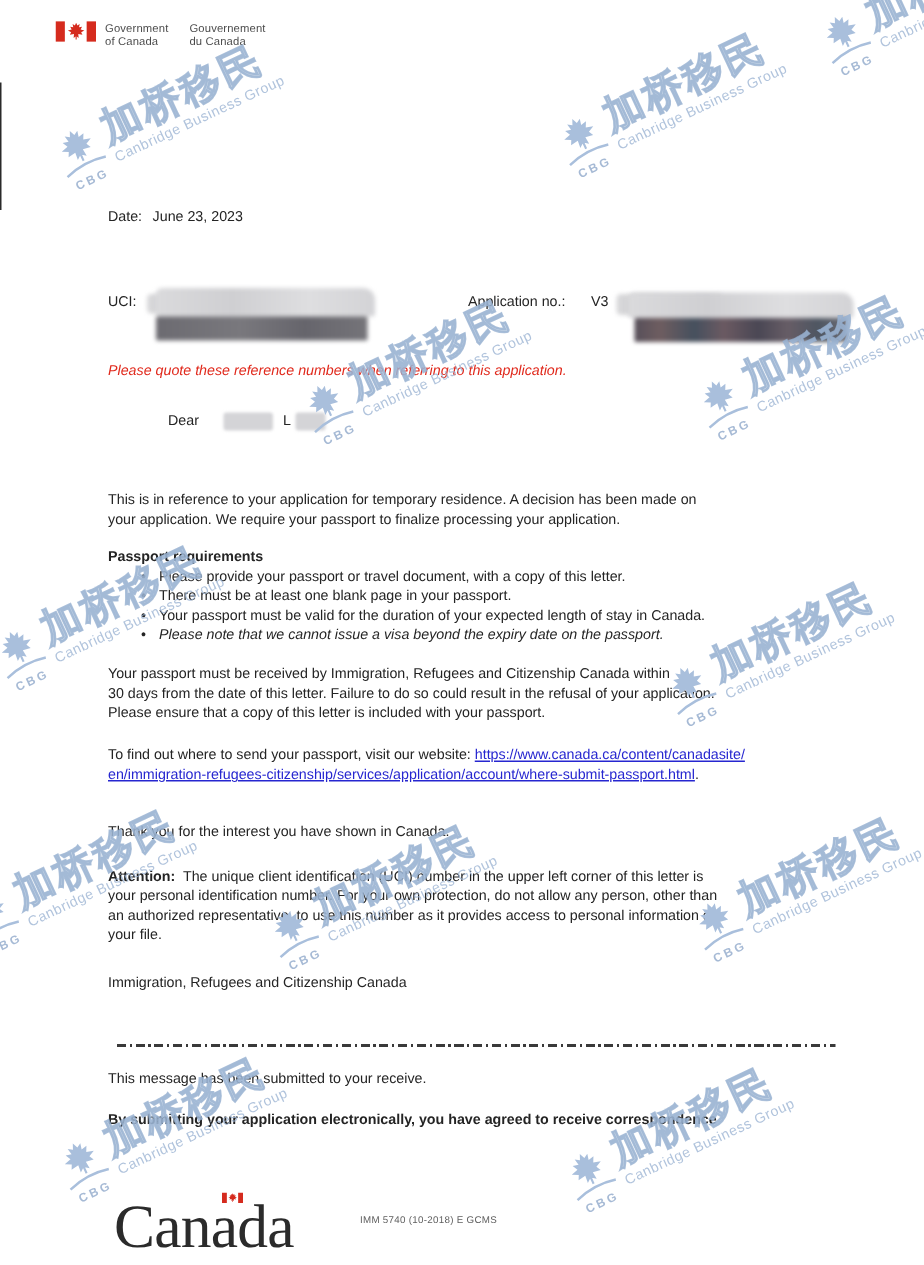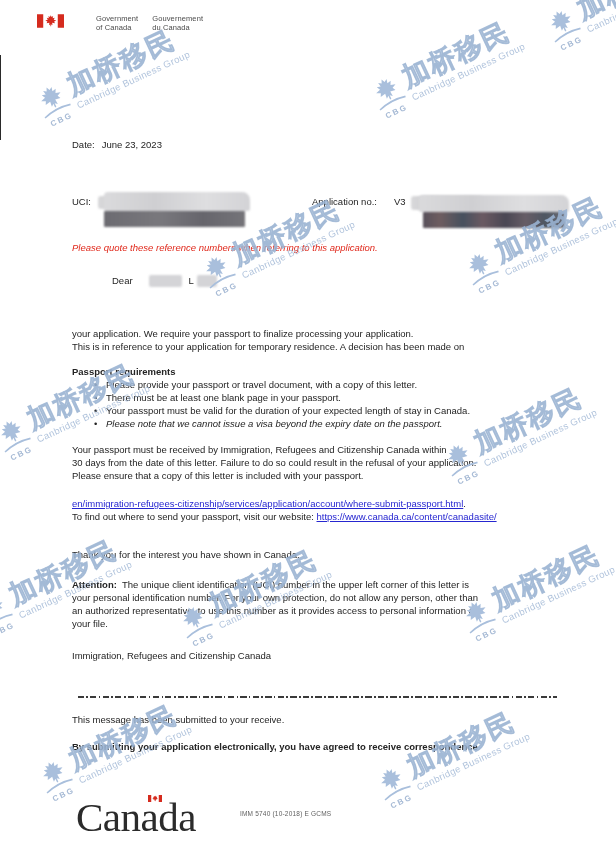--- a/index.html
+++ b/index.html
@@ -3,21 +3,21 @@
 <meta charset="utf-8">
 <style>
   html,body{margin:0;padding:0;background:#ffffff;}
   #page{
     position:relative;width:616px;height:843px;background:#ffffff;overflow:hidden;
     font-family:"Liberation Sans",sans-serif;color:#242424;
   }
   
   .gov-header{position:absolute;left:37px;top:14px;display:flex;align-items:flex-start;z-index:1;}
   .gov-flag{width:27px;height:14px;display:block;}
-  .gov-cols{display:flex;margin-left:32px;margin-top:1px;}
+  .gov-cols{display:flex;margin-left:6px;margin-top:1px;}
   .gov-col{font-size:7.5px;line-height:8.6px;color:#4b4b4b;letter-spacing:0.1px;}
   .gov-col+.gov-col{margin-left:14px;}
   .scan-line{position:absolute;left:0;top:55px;width:1px;height:85px;background:#2a2a2a;z-index:1;}
   
   .abs{position:absolute;left:72px;z-index:1;}
   .para{font-size:9.5px;line-height:12.9px;color:#242424;}
   .line{display:block;white-space:pre;}
   .b{font-weight:bold;}
   .i{font-style:italic;}
   .red{color:#e0281b;}
@@ -295,43 +295,43 @@
   </div>
 
   <div class="abs para" style="top:275px;display:flex;align-items:center;margin-left:40px;">
     <span>Dear</span>
     <span class="inline-blur" style="width:33px;height:12px;margin-left:16px;"></span>
     <span style="margin-left:7px;">L</span>
     <span class="inline-blur" style="width:20px;height:12px;margin-left:3px;"></span>
   </div>
 
   <div class="abs para" style="top:328px;">
+    <span class="line">This is in reference to your application for temporary residence. A decision has been made on</span>
     <span class="line">your application. We require your passport to finalize processing your application.</span>
-    <span class="line">This is in reference to your application for temporary residence. A decision has been made on</span>
   </div>
 
   <div class="abs para b" style="top:366px;">
     <span class="line">Passport requirements</span>
   </div>
   <div class="abs para" style="top:379px;">
     <span class="bullet-line"><span class="bullet-dot">•</span><span>Please provide your passport or travel document, with a copy of this letter.</span></span>
     <span class="bullet-line"><span class="bullet-dot">•</span><span>There must be at least one blank page in your passport.</span></span>
     <span class="bullet-line"><span class="bullet-dot">•</span><span>Your passport must be valid for the duration of your expected length of stay in Canada.</span></span>
     <span class="bullet-line i"><span class="bullet-dot" style="font-style:normal;">•</span><span>Please note that we cannot issue a visa beyond the expiry date on the passport.</span></span>
   </div>
 
   <div class="abs para" style="top:444px;">
     <span class="line">Your passport must be received by Immigration, Refugees and Citizenship Canada within</span>
     <span class="line">30 days from the date of this letter. Failure to do so could result in the refusal of your application.</span>
     <span class="line">Please ensure that a copy of this letter is included with your passport.</span>
   </div>
 
   <div class="abs para" style="top:498px;">
+    <span class="line"><span>To find out where to send your passport, visit our website: </span><a class="weblink">https://www.canada.ca/content/canadasite/</a></span>
     <span class="line"><a class="weblink">en/immigration-refugees-citizenship/services/application/account/where-submit-passport.html</a><span>.</span></span>
-    <span class="line"><span>To find out where to send your passport, visit our website: </span><a class="weblink">https://www.canada.ca/content/canadasite/</a></span>
   </div>
 
   <div class="abs para" style="top:549px;">
     <span class="line">Thank you for the interest you have shown in Canada.</span>
   </div>
 
   <div class="abs para" style="top:579px;">
     <span class="line"><span class="b">Attention:</span><span>  The unique client identification (UCI) number in the upper left corner of this letter is</span></span>
     <span class="line">your personal identification number. For your own protection, do not allow any person, other than</span>
     <span class="line">an authorized representative, to use this number as it provides access to personal information on</span>

